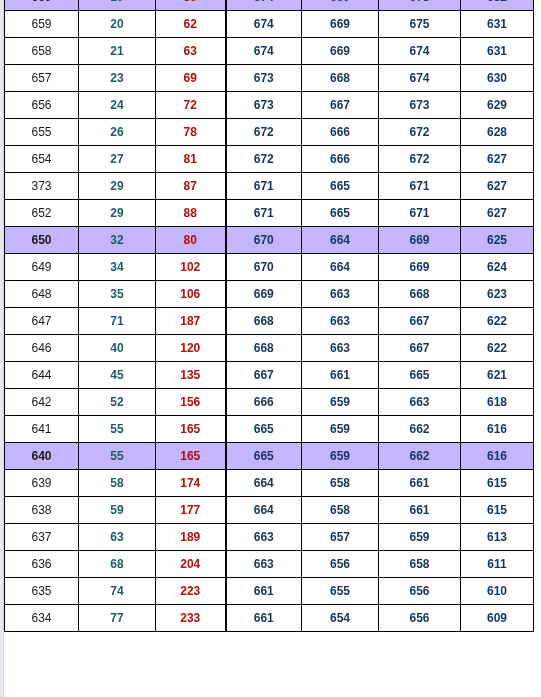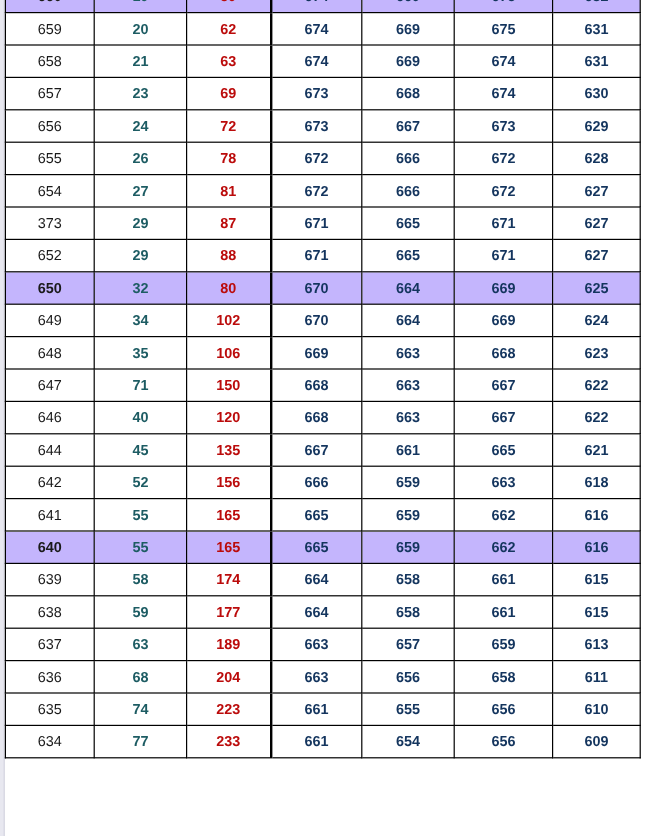--- a/index.html
+++ b/index.html
@@ -228,21 +228,21 @@
             <td class="col-teal">35</td>
             <td class="col-red">106</td>
             <td class="col-navy sep-left">669</td>
             <td class="col-navy">663</td>
             <td class="col-navy">668</td>
             <td class="col-navy">623</td>
           </tr>
           <tr>
             <td class="col-index">647</td>
             <td class="col-teal">71</td>
-            <td class="col-red">150</td>
+            <td class="col-red">187</td>
             <td class="col-navy sep-left">668</td>
             <td class="col-navy">663</td>
             <td class="col-navy">667</td>
             <td class="col-navy">622</td>
           </tr>
           <tr>
             <td class="col-index">646</td>
             <td class="col-teal">40</td>
             <td class="col-red">120</td>
             <td class="col-navy sep-left">668</td>

